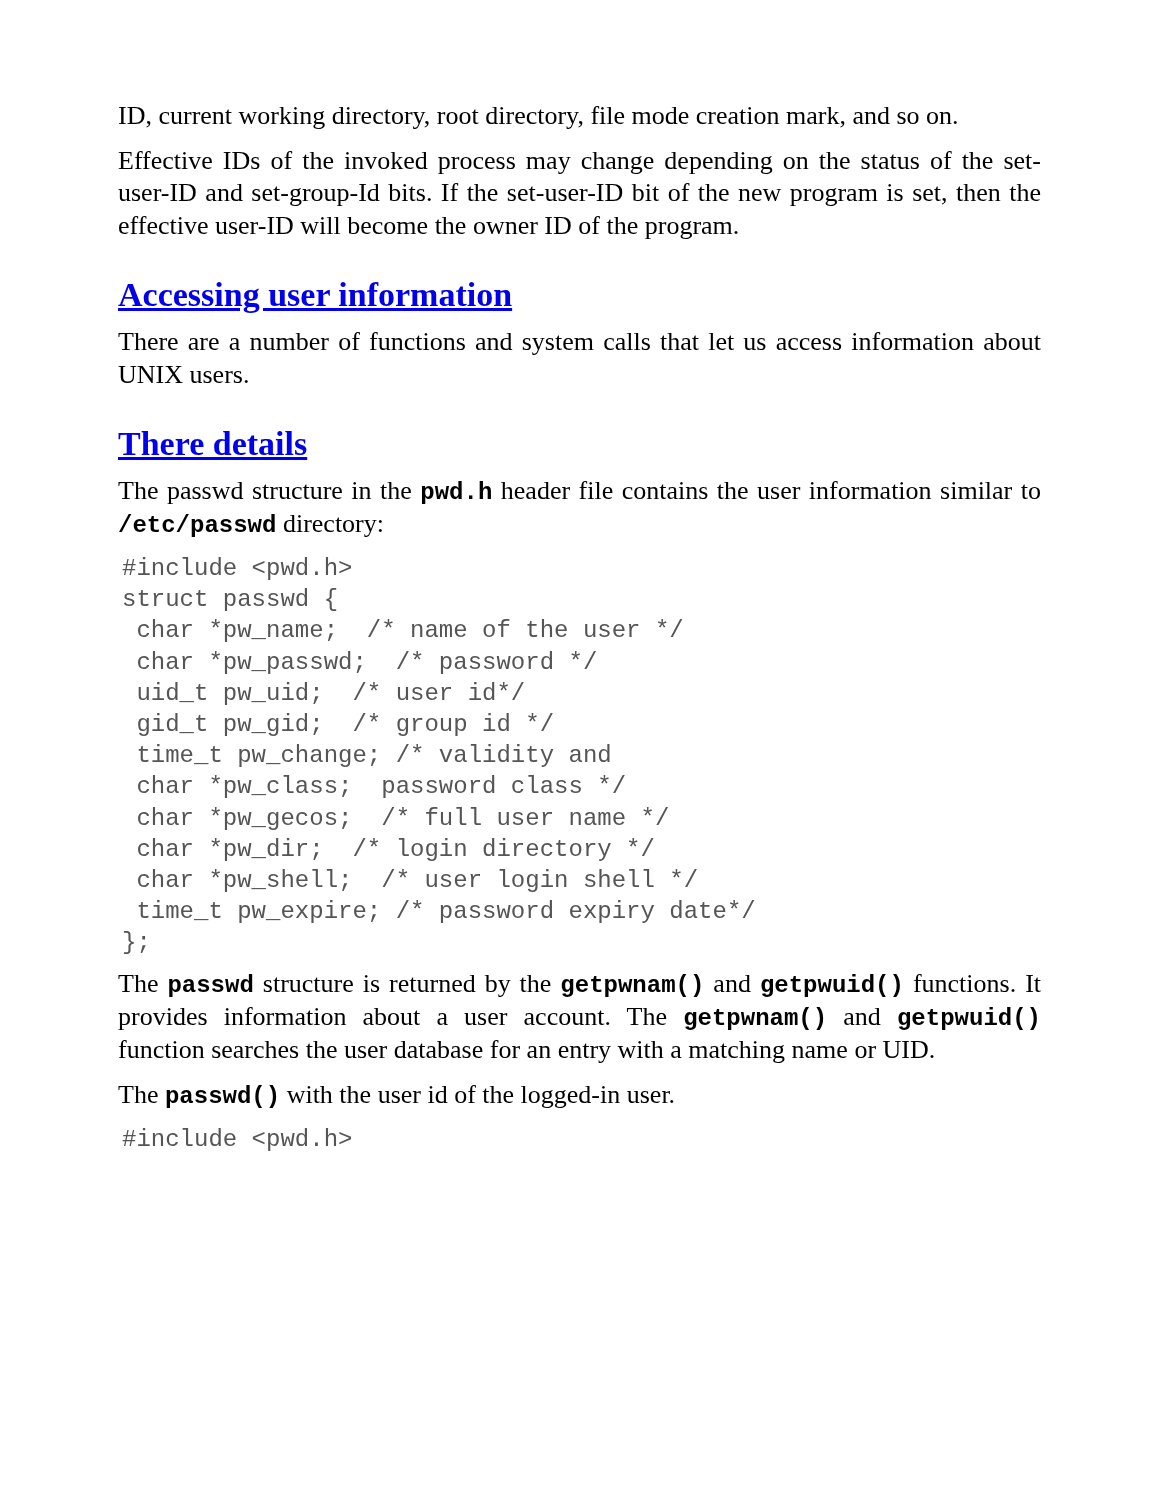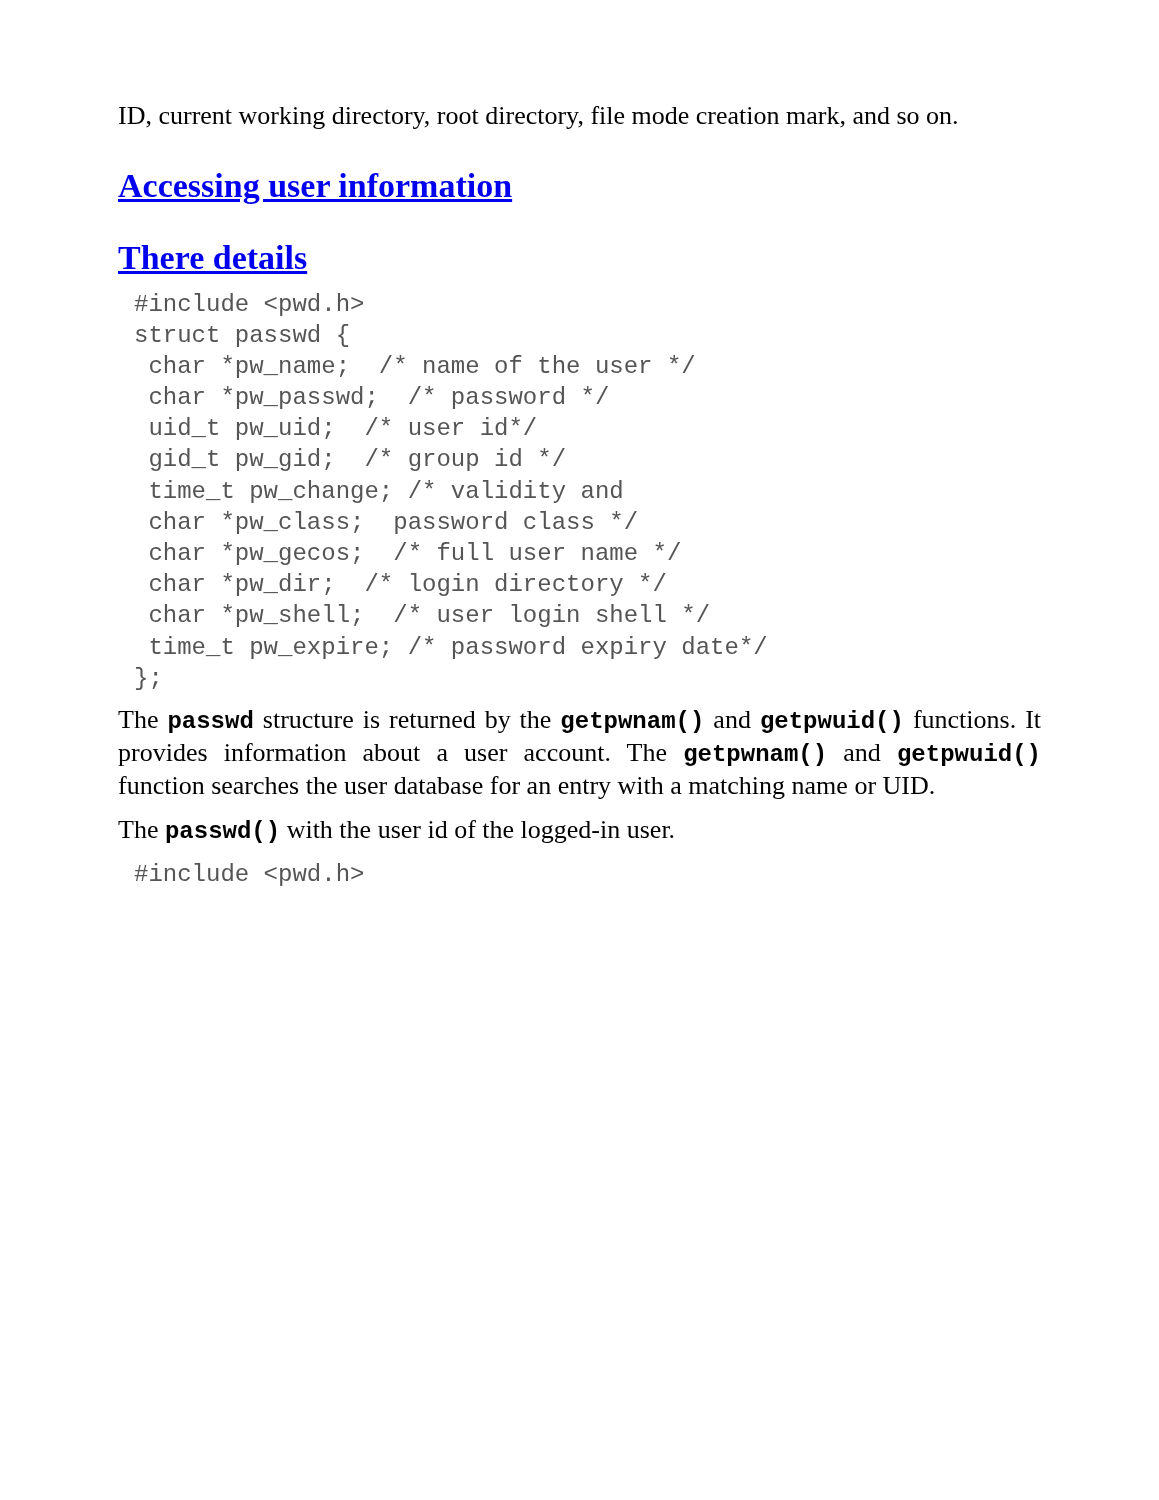--- a/index.html
+++ b/index.html
@@ -32,43 +32,48 @@
   }
   code.inline, span.mono {
     font-family: 'Courier New', Courier, monospace;
     font-weight: bold;
     font-size: 24px;
   }
   pre.codeblock {
     font-family: 'Courier New', Courier, monospace;
     font-size: 24px;
     line-height: 1.3;
-    margin: 6px 0 10px 16px;
+    margin: 6px 0 10px 4px;
     white-space: pre;
     color: #555;
     font-weight: normal;
   }
 </style>
 </head>
 <body>
 
 <div class="page">
 
   <p class="body">ID, current working directory, root directory, file mode creation mark, and so on.</p>
 
+  <p class="body">Effective IDs of the invoked process may change depending on the status of the set-user-ID and set-group-Id bits. If the set-user-ID bit of the new program is set, then the effective user-ID will become the owner ID of the program.</p>
 
   <h2 class="section">
     <a href="#">Accessing user information</a>
   </h2>
 
+  <p class="body">There are a number of functions and system calls that let us access information about UNIX users.</p>
 
   <h2 class="section">
     <a href="#">There details</a>
   </h2>
 
+  <p class="body">
+    <span>The passwd structure in the </span><span class="mono">pwd.h</span><span> header file contains the user information similar to </span><span class="mono">/etc/passwd</span><span> directory:</span>
+  </p>
 
   <pre class="codeblock">#include &lt;pwd.h&gt;
 struct passwd {
  char *pw_name;  /* name of the user */
  char *pw_passwd;  /* password */
  uid_t pw_uid;  /* user id*/
  gid_t pw_gid;  /* group id */
  time_t pw_change; /* validity and
  char *pw_class;  password class */
  char *pw_gecos;  /* full user name */

